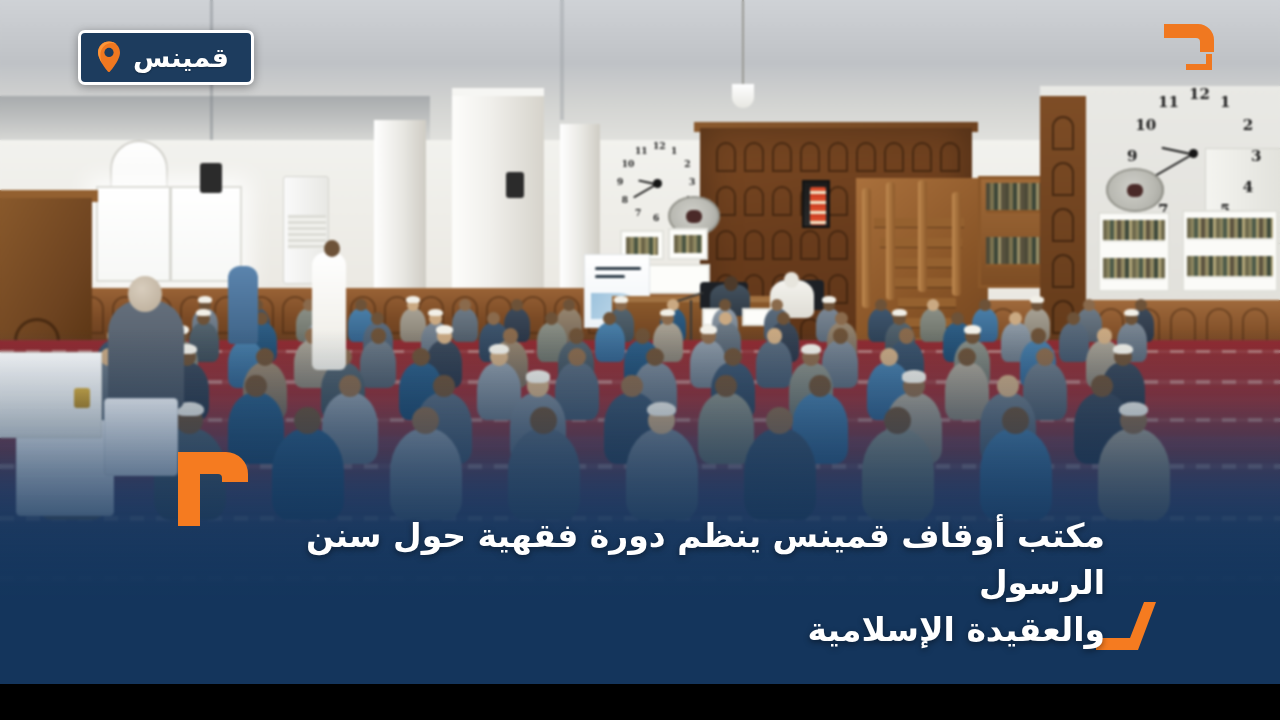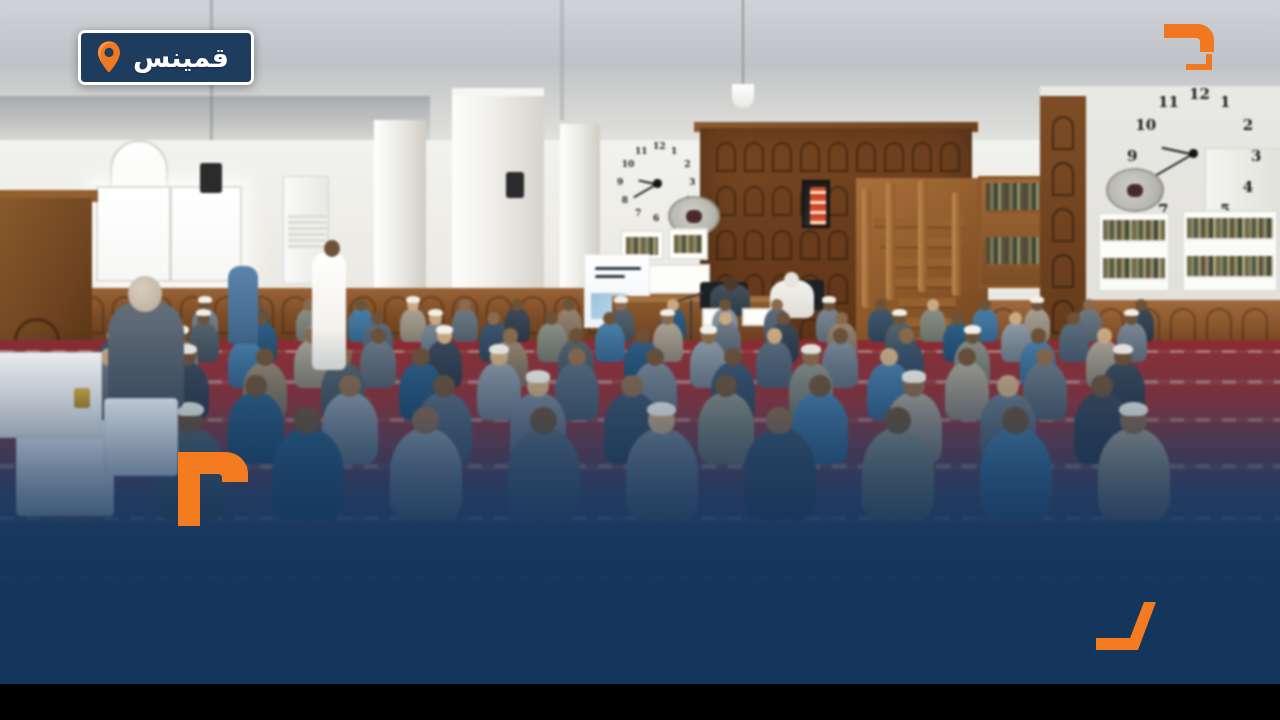--- a/index.html
+++ b/index.html
@@ -878,15 +878,19 @@
       <path d="M6 4 h48 a22 22 0 0 1 22 22 v8 h-26 v-4 a4 4 0 0 0 -4 -4 h-18 v52 h-22 z" fill="#f57b20"></path>
     </svg>
   </span>
 
   <span class="bracket" style="left:1094px;top:600px;">
     <svg viewBox="0 0 64 52" width="64" height="52" aria-hidden="true">
       <path d="M2 38 h34 l14 -36 h12 l-18 48 h-42 z" fill="#f57b20"></path>
     </svg>
   </span>
 
+  <div class="headline">
+    <div>مكتب أوقاف قمينس ينظم دورة فقهية حول سنن الرسول</div>
+    <div>والعقيدة الإسلامية</div>
+  </div>
 
 
 </div>
 
 </body></html>

